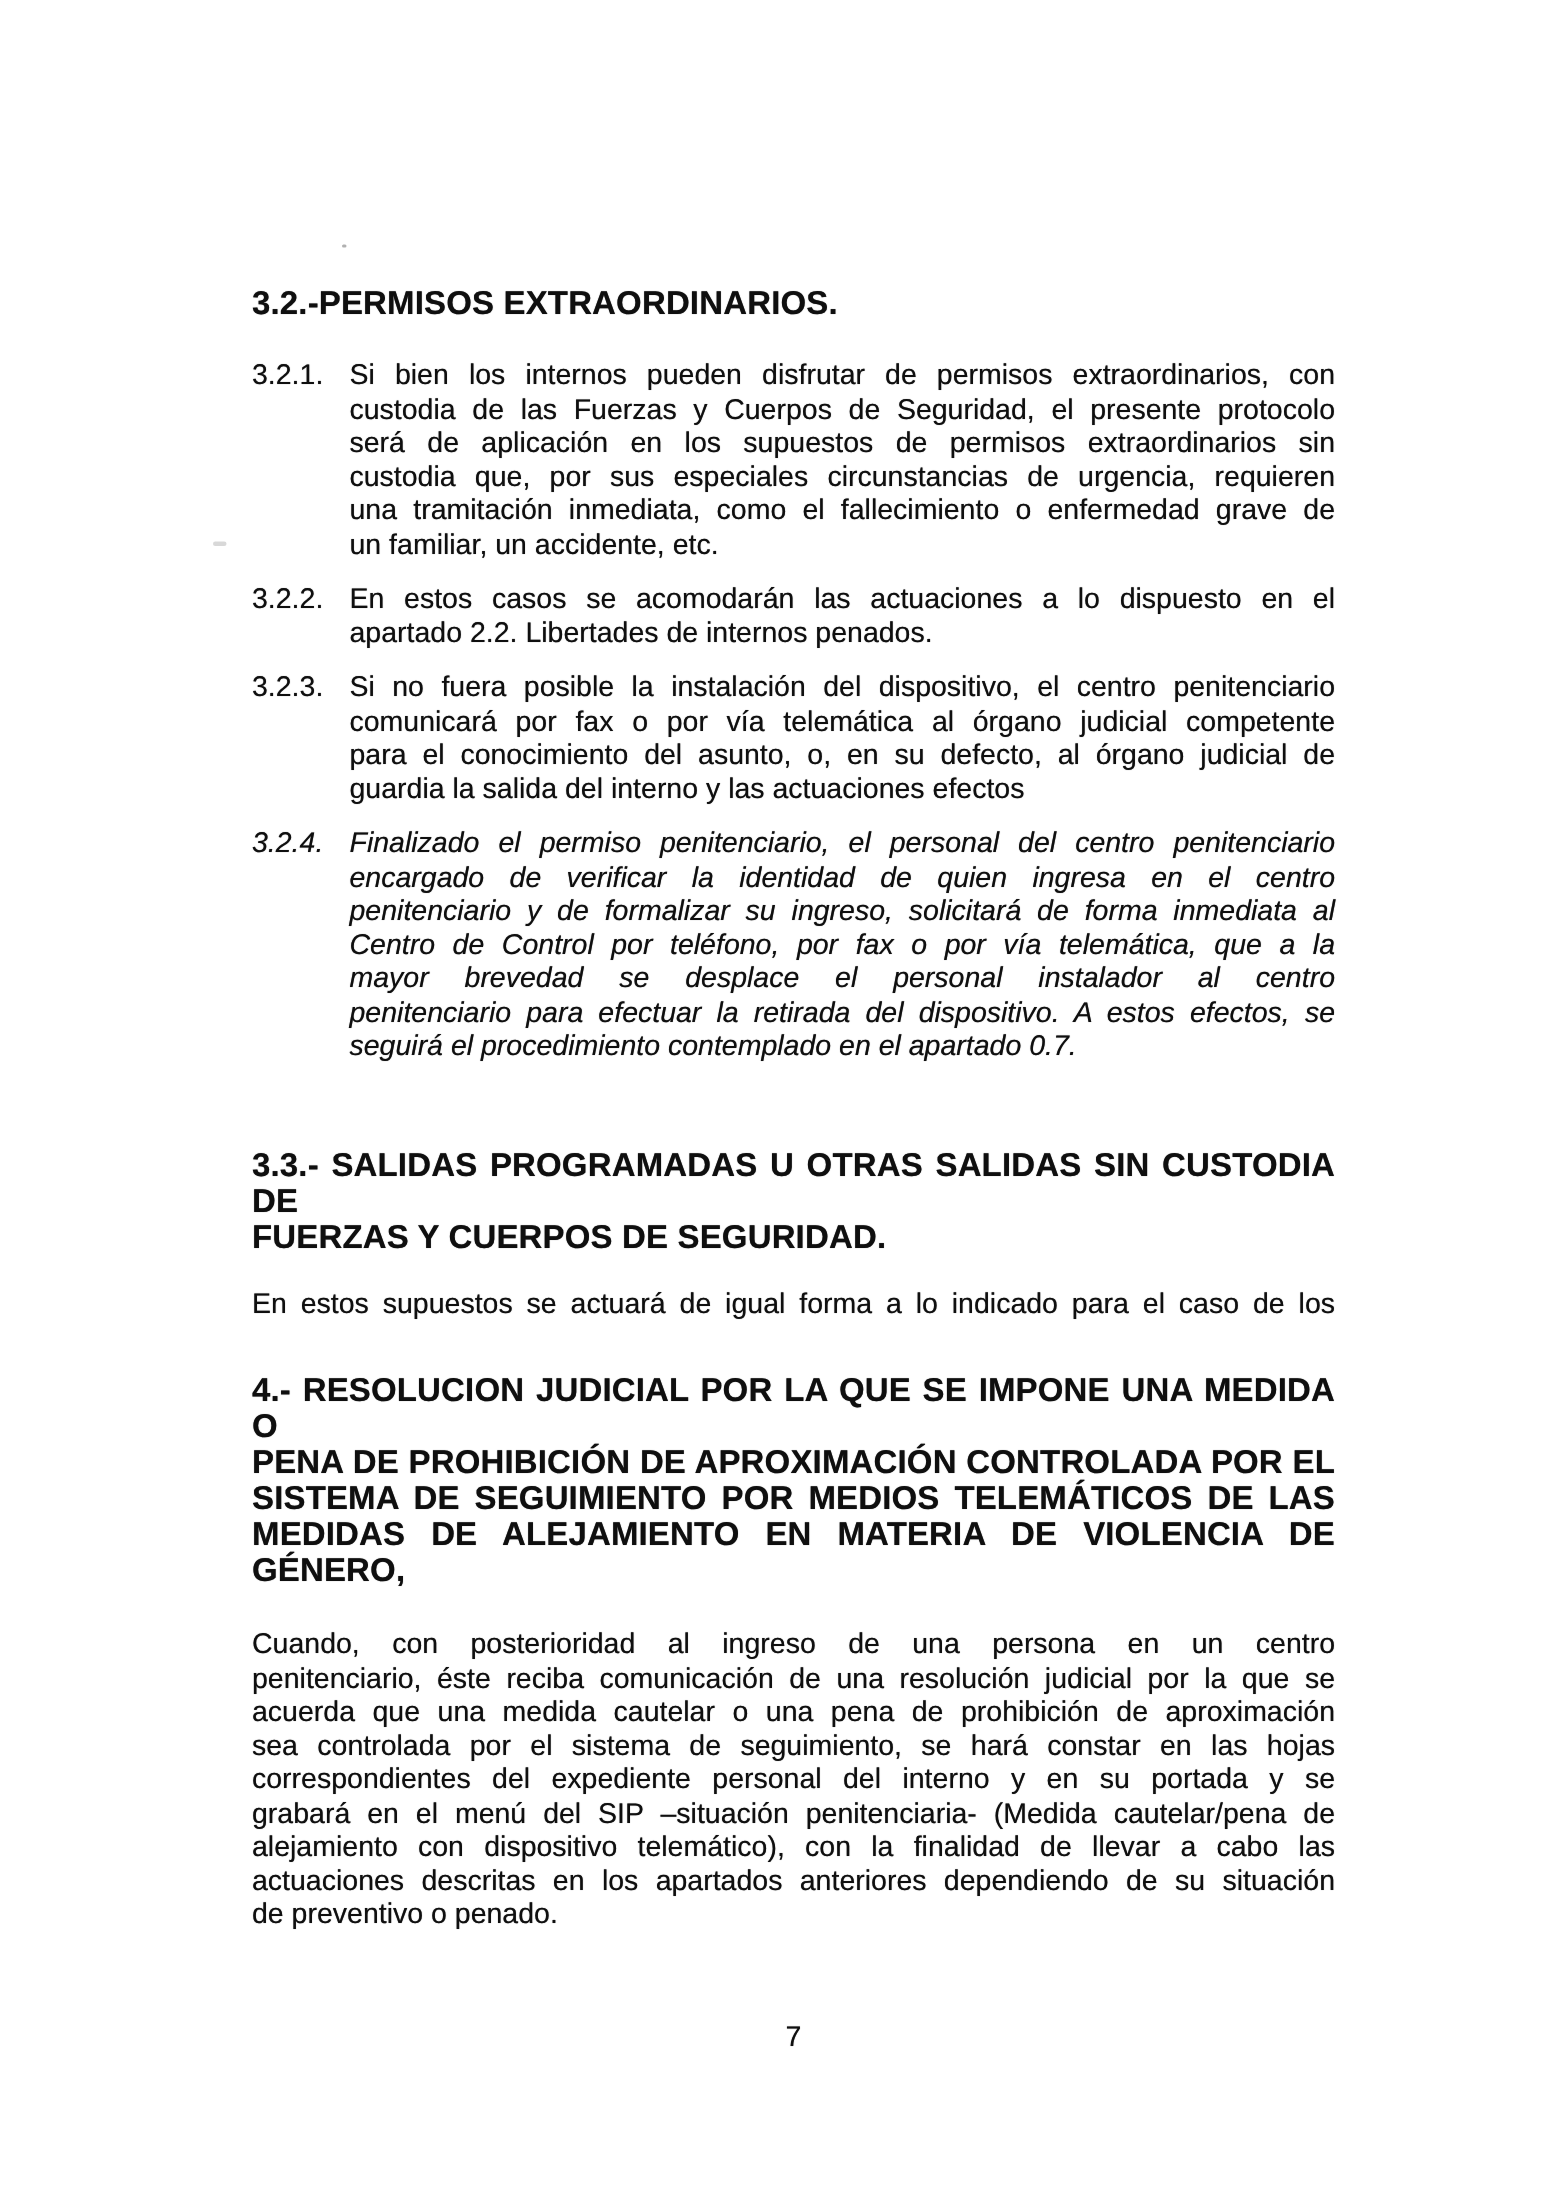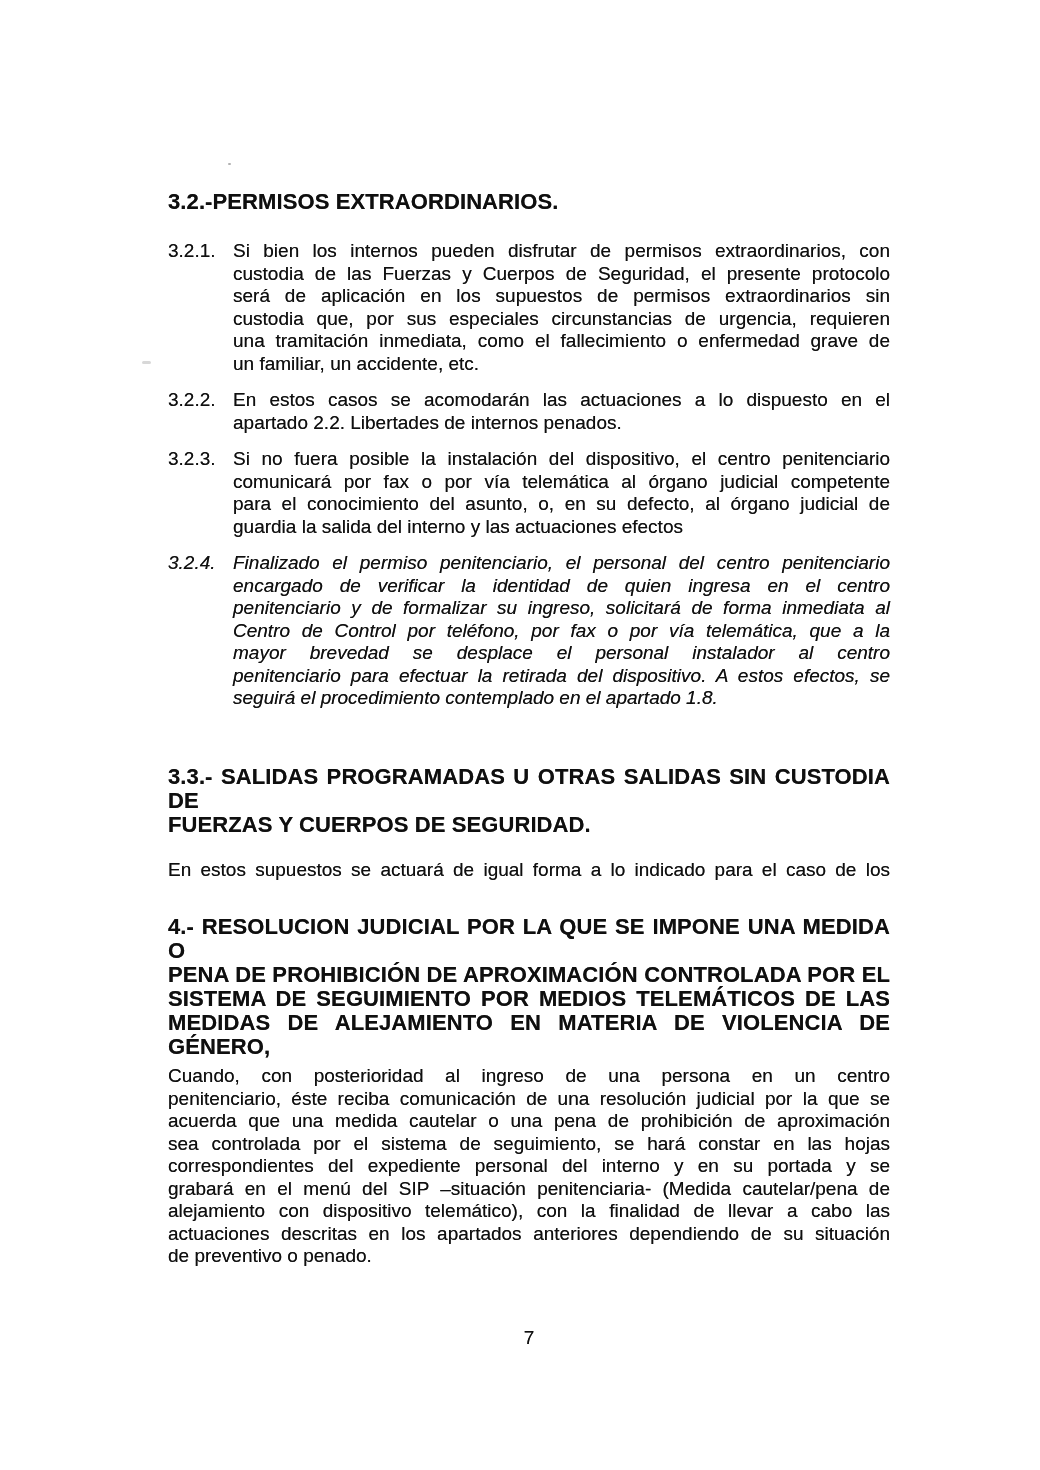--- a/index.html
+++ b/index.html
@@ -32,21 +32,21 @@
     font-size: 19px;
     line-height: 22.5px;
   }
   .h-32 { margin-bottom: 26px; }
   .list-item { display: flex; margin-bottom: 14px; }
   .list-item.gap-after-big { margin-bottom: 55px; font-style: italic; }
   .item-num { flex: 0 0 65px; }
   .item-body { flex: 1 1 auto; min-width: 0; }
   .h-33 { margin-bottom: 22px; }
   .p-33 { margin-bottom: 34px; }
-  .h-4 { margin-bottom: 6px; }
+  .h-4 { margin-bottom: 27px; }
   .page-num {
     margin-top: 59px;
     font-size: 19px;
     line-height: 22.5px;
     text-align: center;
   }
   .artifact {
     position: absolute;
     background: rgba(60,60,60,0.4);
     border-radius: 2px;
@@ -97,21 +97,21 @@
 
   <div class="list-item body-text gap-after-big">
     <div class="item-num">3.2.4.</div>
     <div class="item-body">
       <div class="ln">Finalizado el permiso penitenciario, el personal del centro penitenciario</div>
       <div class="ln">encargado de verificar la identidad de quien ingresa en el centro</div>
       <div class="ln">penitenciario y de formalizar su ingreso, solicitará de forma inmediata al</div>
       <div class="ln">Centro de Control por teléfono, por fax o por vía telemática, que a la</div>
       <div class="ln">mayor brevedad se desplace el personal instalador al centro</div>
       <div class="ln">penitenciario para efectuar la retirada del dispositivo. A estos efectos, se</div>
-      <div class="ln last">seguirá el procedimiento contemplado en el apartado 1.8.</div>
+      <div class="ln last">seguirá el procedimiento contemplado en el apartado 0.7.</div>
     </div>
   </div>
 
   <div class="heading h-33">
     <div class="ln">3.3.- SALIDAS PROGRAMADAS U OTRAS SALIDAS SIN CUSTODIA DE</div>
     <div class="ln last">FUERZAS Y CUERPOS DE SEGURIDAD.</div>
   </div>
 
   <div class="body-text p-33">
     <div class="ln">En estos supuestos se actuará de igual forma a lo indicado para el caso de los</div>

